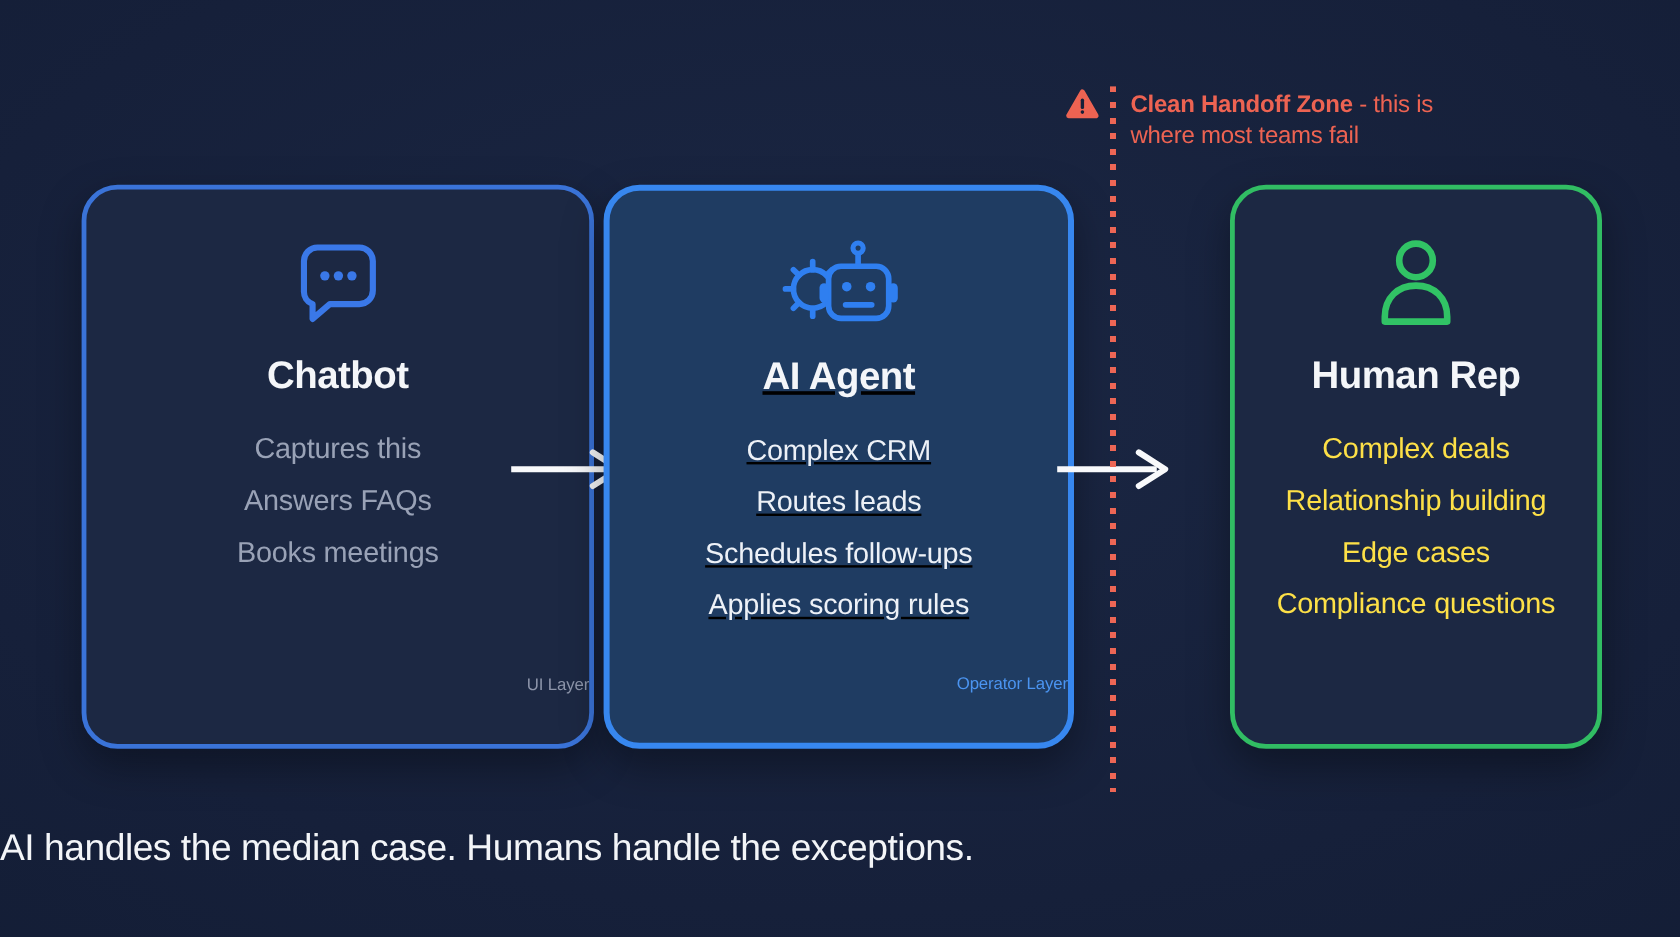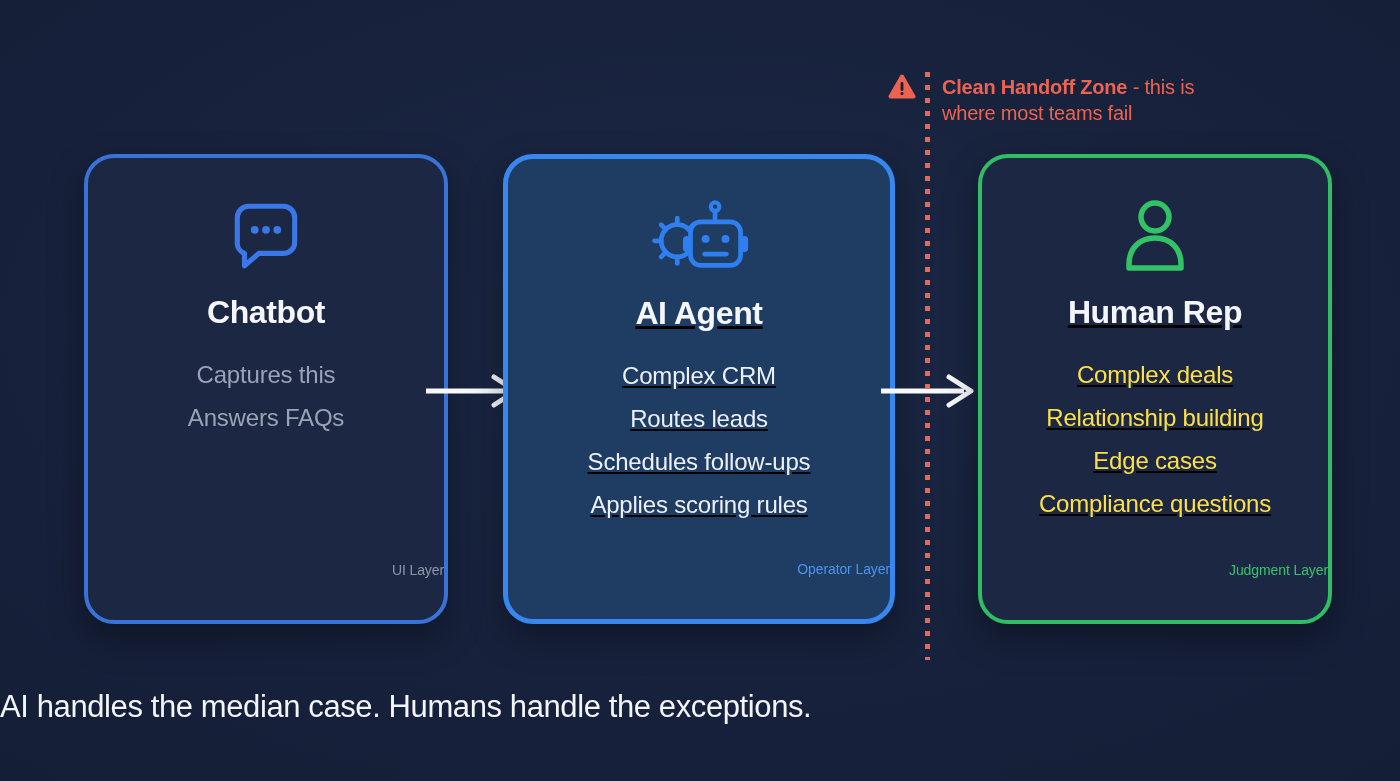--- a/index.html
+++ b/index.html
@@ -15,23 +15,23 @@
 
   
   .card {
     position: absolute;
     top: 154px;
     height: 470px;
     border-radius: 30px;
     box-sizing: border-box;
     box-shadow: 0 14px 34px rgba(0,0,0,0.35);
   }
-  .card-1 { left: 84px;  width: 364px; background: #1c2843; border: 4px solid #3a73d8; }
+  .card-1 { left: 68px;  width: 427px; background: #1c2843; border: 4px solid #3a73d8; }
   .card-2 { left: 503px; width: 392px; background: #1f3c62; border: 5px solid #3787ef; text-decoration: underline; }
-  .card-3 { left: 978px; width: 354px; background: #1c2843; border: 4px solid #31bd63; text-decoration: underline; }
+  .card-3 { left: 1025px; width: 310px; background: #1c2843; border: 4px solid #31bd63; }
 
   .icon-wrap {
     height: 92px;
     margin-top: 32px;
     display: flex;
     align-items: center;
     justify-content: center;
   }
   .card-title {
     margin: 12px 0 0 0;
@@ -117,20 +117,21 @@
         <path d="M23 10 H57 A11 11 0 0 1 68 21 V45 A11 11 0 0 1 57 56 H33 L19 68 V56 A11 11 0 0 1 12 45 V21 A11 11 0 0 1 23 10 Z" stroke="#3a78e8" stroke-width="5" stroke-linejoin="round"></path>
         <circle cx="29" cy="33" r="3.8" fill="#3a78e8"></circle>
         <circle cx="40" cy="33" r="3.8" fill="#3a78e8"></circle>
         <circle cx="51" cy="33" r="3.8" fill="#3a78e8"></circle>
       </svg>
     </div>
     <h2 class="card-title">Chatbot</h2>
     <div class="card-items">
       <div class="card-item">Captures this</div>
       <div class="card-item">Answers FAQs</div>
+      <div class="card-item">Books meetings</div>
     </div>
     <div class="layer-label">UI Layer</div>
   </div>
 
   <svg class="arrow arrow-1" width="100" height="40" viewBox="0 0 100 40" fill="none">
     <line x1="3" y1="20" x2="86" y2="20" stroke="#f8f9fb" stroke-width="5"></line>
     <polyline points="71,6 93,20 71,34" stroke="#f8f9fb" stroke-width="5" stroke-linecap="round" stroke-linejoin="round" fill="none"></polyline>
   </svg>
 
   <div class="card card-2">
@@ -179,21 +180,20 @@
         <path d="M14 74 V70 C14 54 25 44 40 44 C55 44 66 54 66 70 V74 Z" stroke="#31c365" stroke-width="5.5" stroke-linejoin="round" fill="none"></path>
       </svg>
     </div>
     <h2 class="card-title">Human Rep</h2>
     <div class="card-items">
       <div class="card-item">Complex deals</div>
       <div class="card-item">Relationship building</div>
       <div class="card-item">Edge cases</div>
       <div class="card-item">Compliance questions</div>
     </div>
-    <div class="layer-label">Judgment Layer</div>
   </div>
 
   <div class="handoff-divider"></div>
 
   <div class="warning">
     <svg width="28" height="26" viewBox="0 0 28 26" fill="none">
       <path d="M14 2.5 L25.5 22.5 H2.5 Z" fill="#ed6352" stroke="#ed6352" stroke-width="4" stroke-linejoin="round"></path>
       <line x1="14" y1="9.5" x2="14" y2="15.5" stroke="#16203a" stroke-width="2.8" stroke-linecap="round"></line>
       <circle cx="14" cy="19.4" r="1.5" fill="#16203a"></circle>
     </svg>

